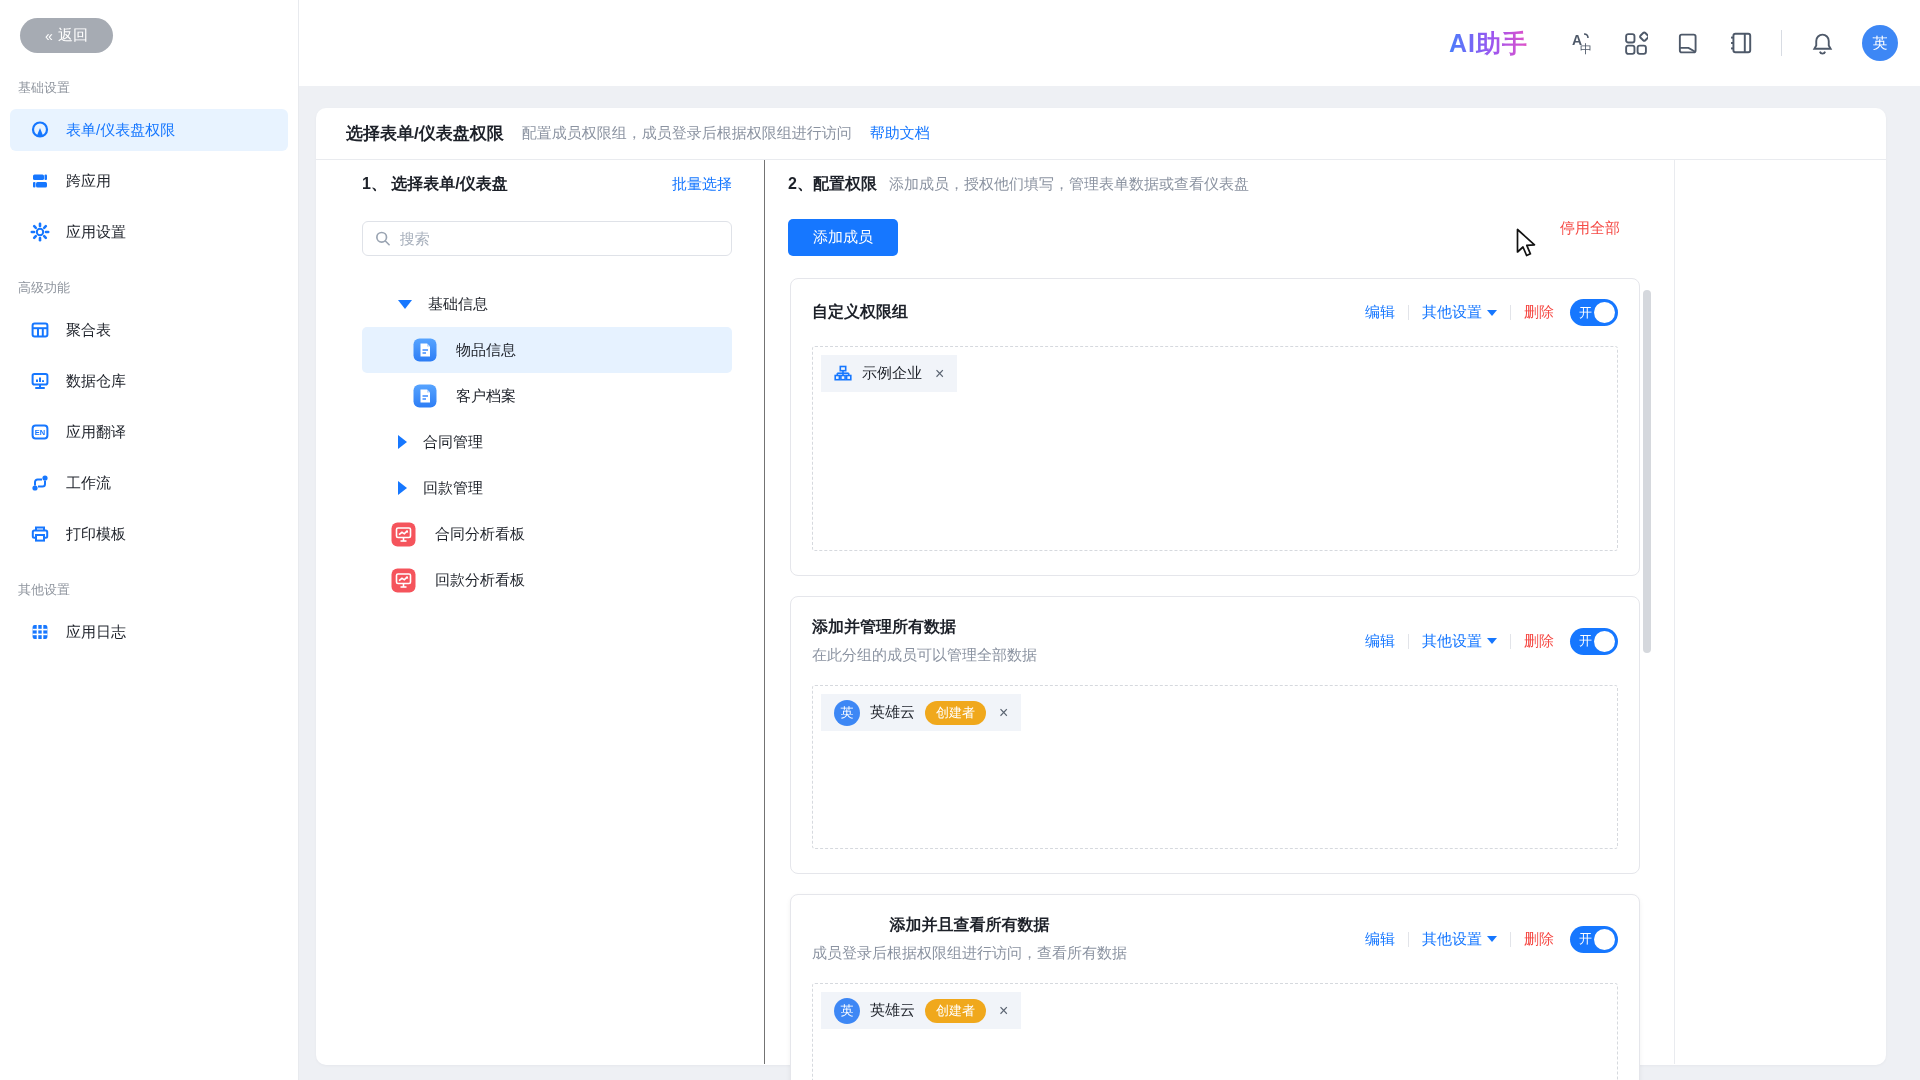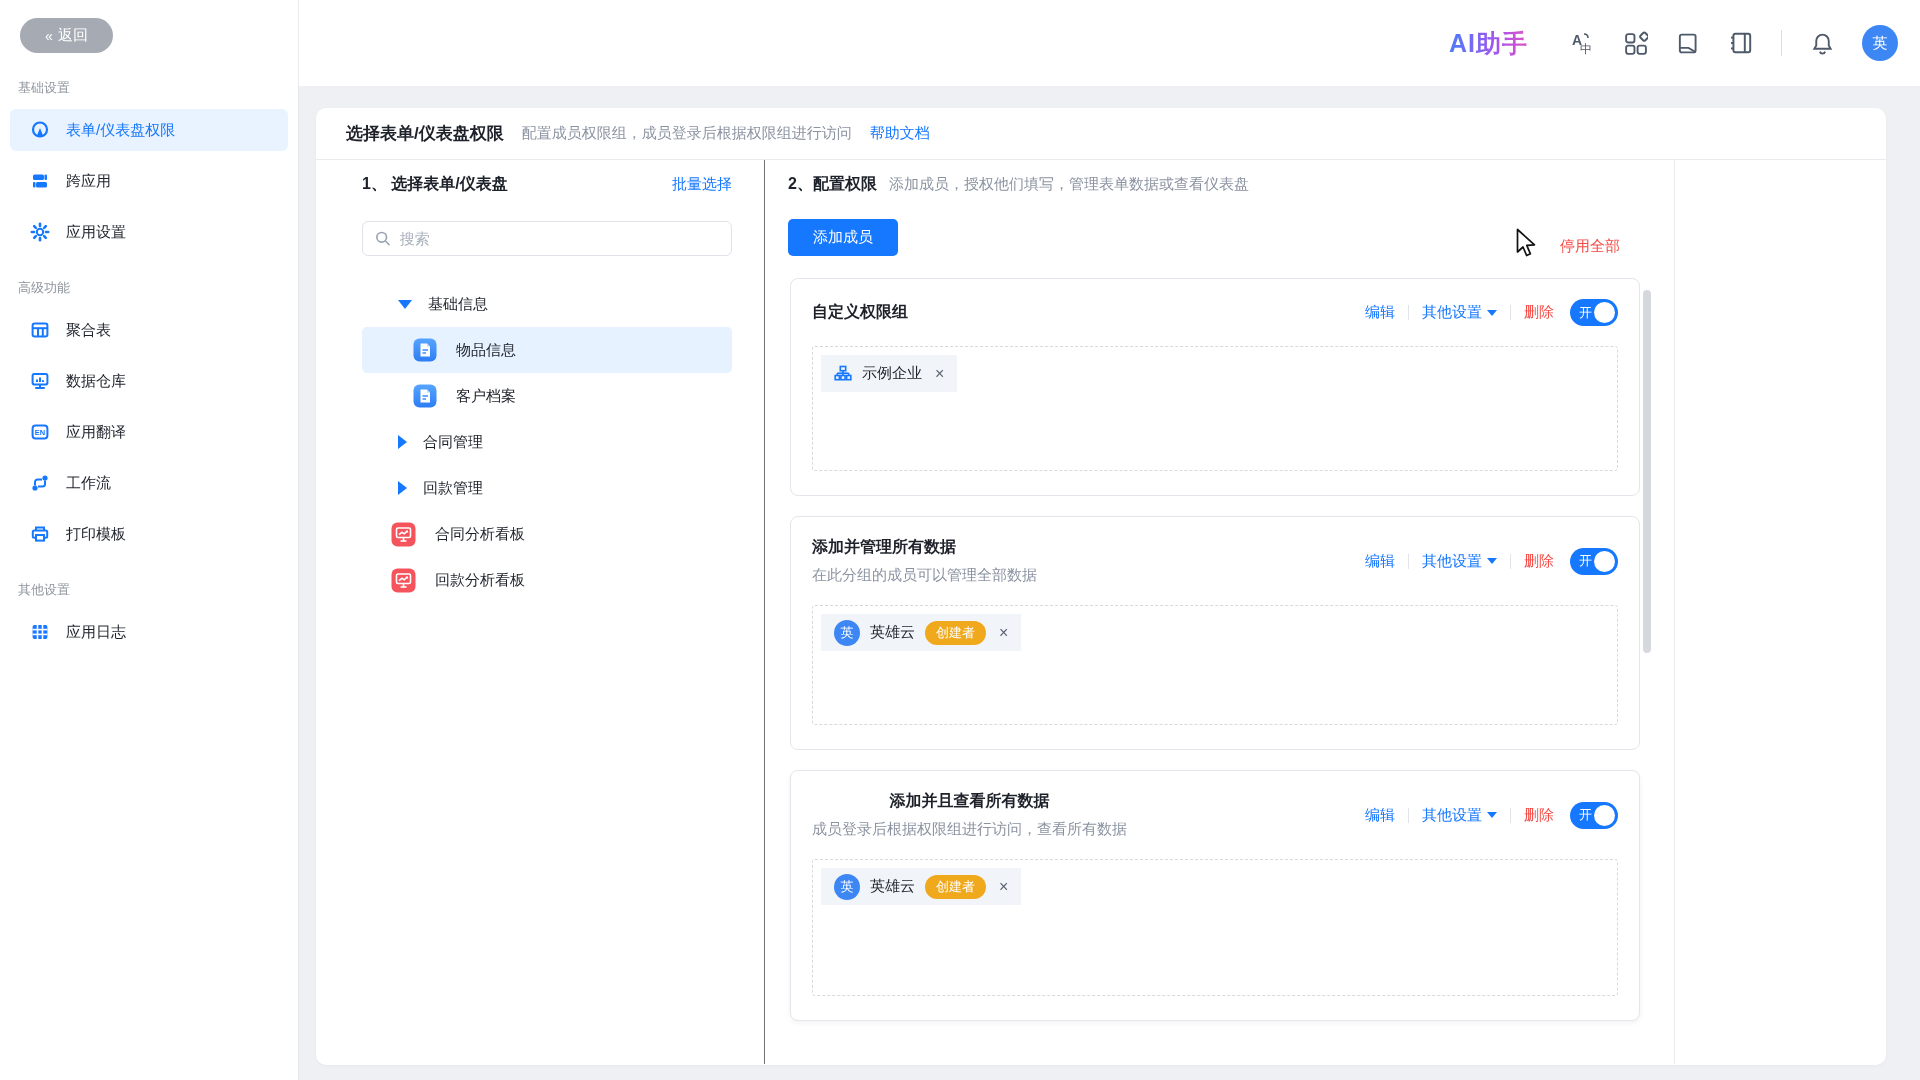--- a/index.html
+++ b/index.html
@@ -60,28 +60,28 @@
   .caret-down { width:0; height:0; border-left:7px solid transparent; border-right:7px solid transparent;
                 border-top:9px solid #1677ff; }
   .caret-right { width:0; height:0; border-top:7px solid transparent; border-bottom:7px solid transparent;
                  border-left:9px solid #1677ff; }
 
   
   .cfg-panel { flex:1; border-right:1px solid #e9ebef; padding:14px 34px 0 23px; position:relative; }
   .cfg-head { display:flex; align-items:center; gap:12px; }
   .cfg-title { font-size:16px; font-weight:bold; }
   .cfg-desc { font-size:15px; color:#8b93a1; }
-  .cfg-toolbar { margin-top:24px; display:flex; justify-content:space-between; align-items:flex-end; padding-right:20px; }
+  .cfg-toolbar { margin-top:24px; display:flex; justify-content:space-between; align-items:flex-start; padding-right:20px; }
   .add-btn { width:110px; height:37px; background:#1677ff; border:none; border-radius:5px; color:#fff;
              font-size:15px; font-family:inherit; }
   .danger-link { font-size:15px; color:#f54a45; }
   .groups { margin-top:22px; margin-left:2px; }
   .perm-card { border:1px solid #e5e6eb; border-radius:8px; padding:20px 21px 24px; margin-bottom:20px;
                display:flex; flex-direction:column; background:#fff; }
-  .perm-card.c1 { height:218px; } .perm-card.c2 { height:234px; }
+  .perm-card.c1 { height:298px; } .perm-card.c2 { height:278px; }
   .perm-card.c3 { height:251px; box-shadow:0 2px 5px rgba(31,35,41,.06);text-align:center; }
   .perm-head { display:flex; justify-content:space-between; align-items:center; }
   .perm-title { font-size:16px; font-weight:bold; }
   .perm-desc { font-size:15px; color:#8b93a1; margin-top:8px; }
   .perm-desc:empty { display:none; }
   .perm-actions { display:flex; align-items:center; gap:13px; }
   .act-link { font-size:15px; color:#1677ff; display:flex; align-items:center; gap:5px; }
   .act-link.red { color:#f54a45; }
   .act-sep { width:1px; height:15px; background:#e2e4e9; }
   .dd-caret { width:0; height:0; border-left:5px solid transparent; border-right:5px solid transparent;

